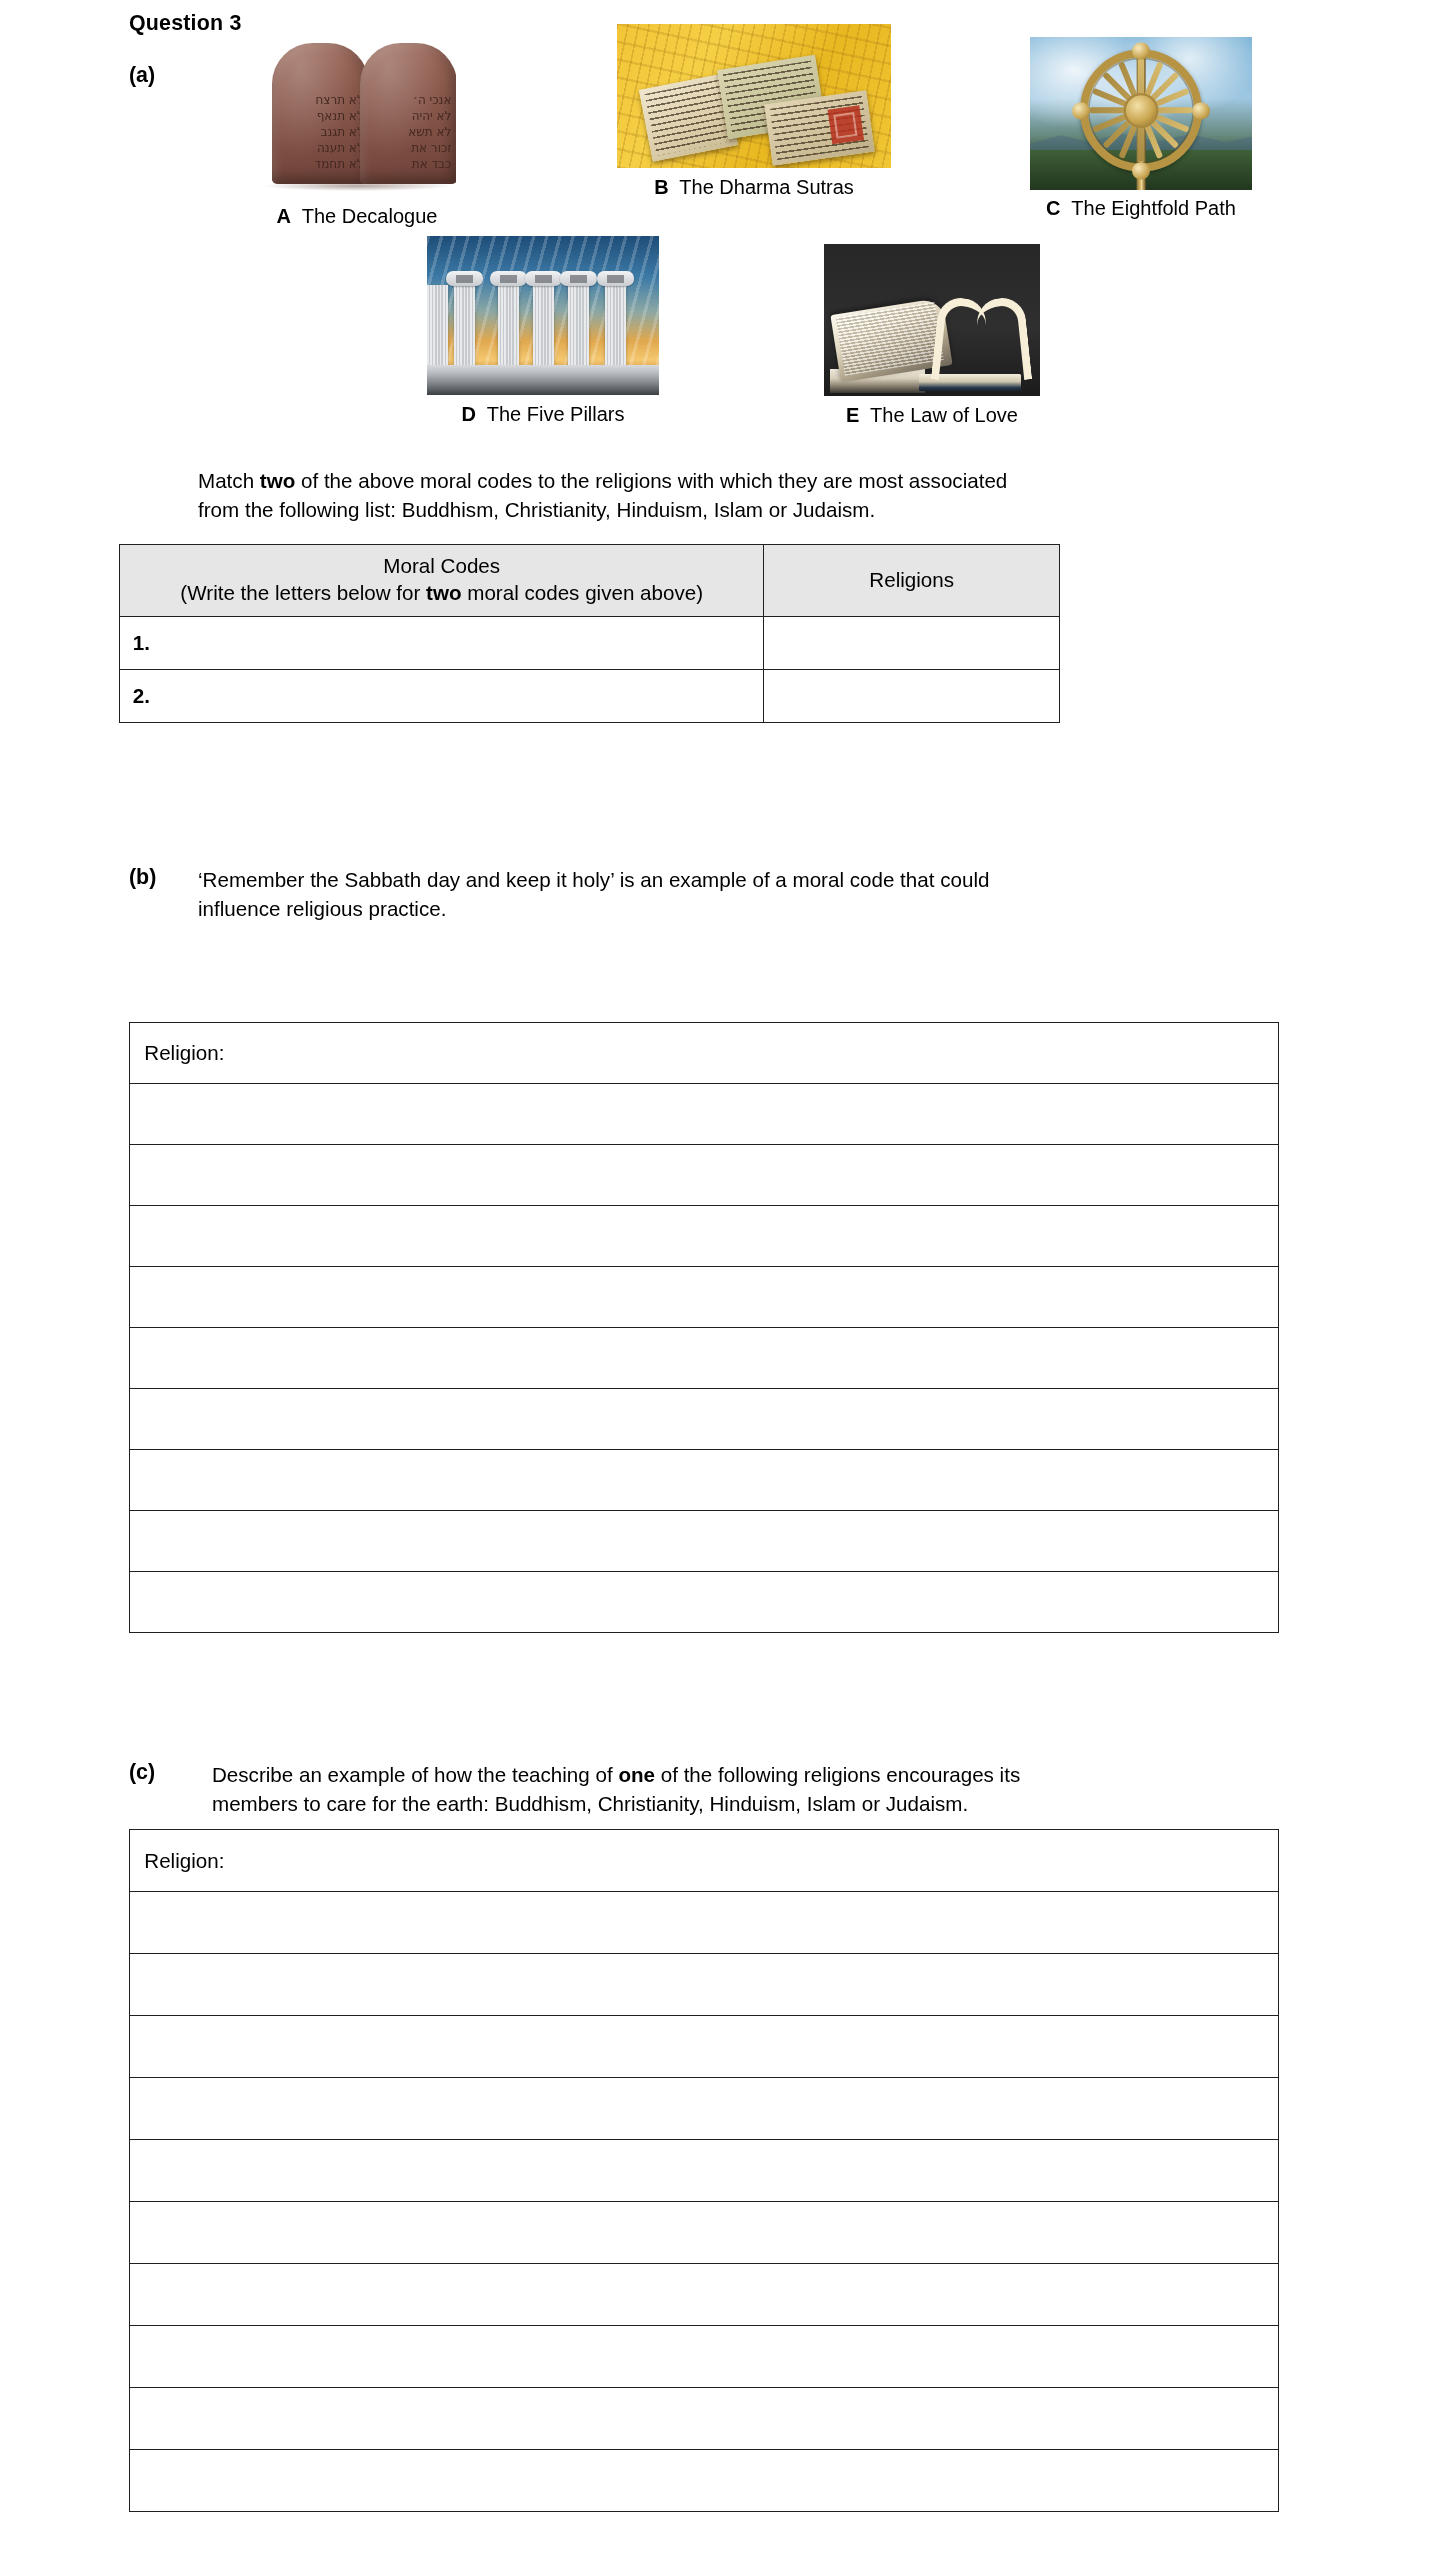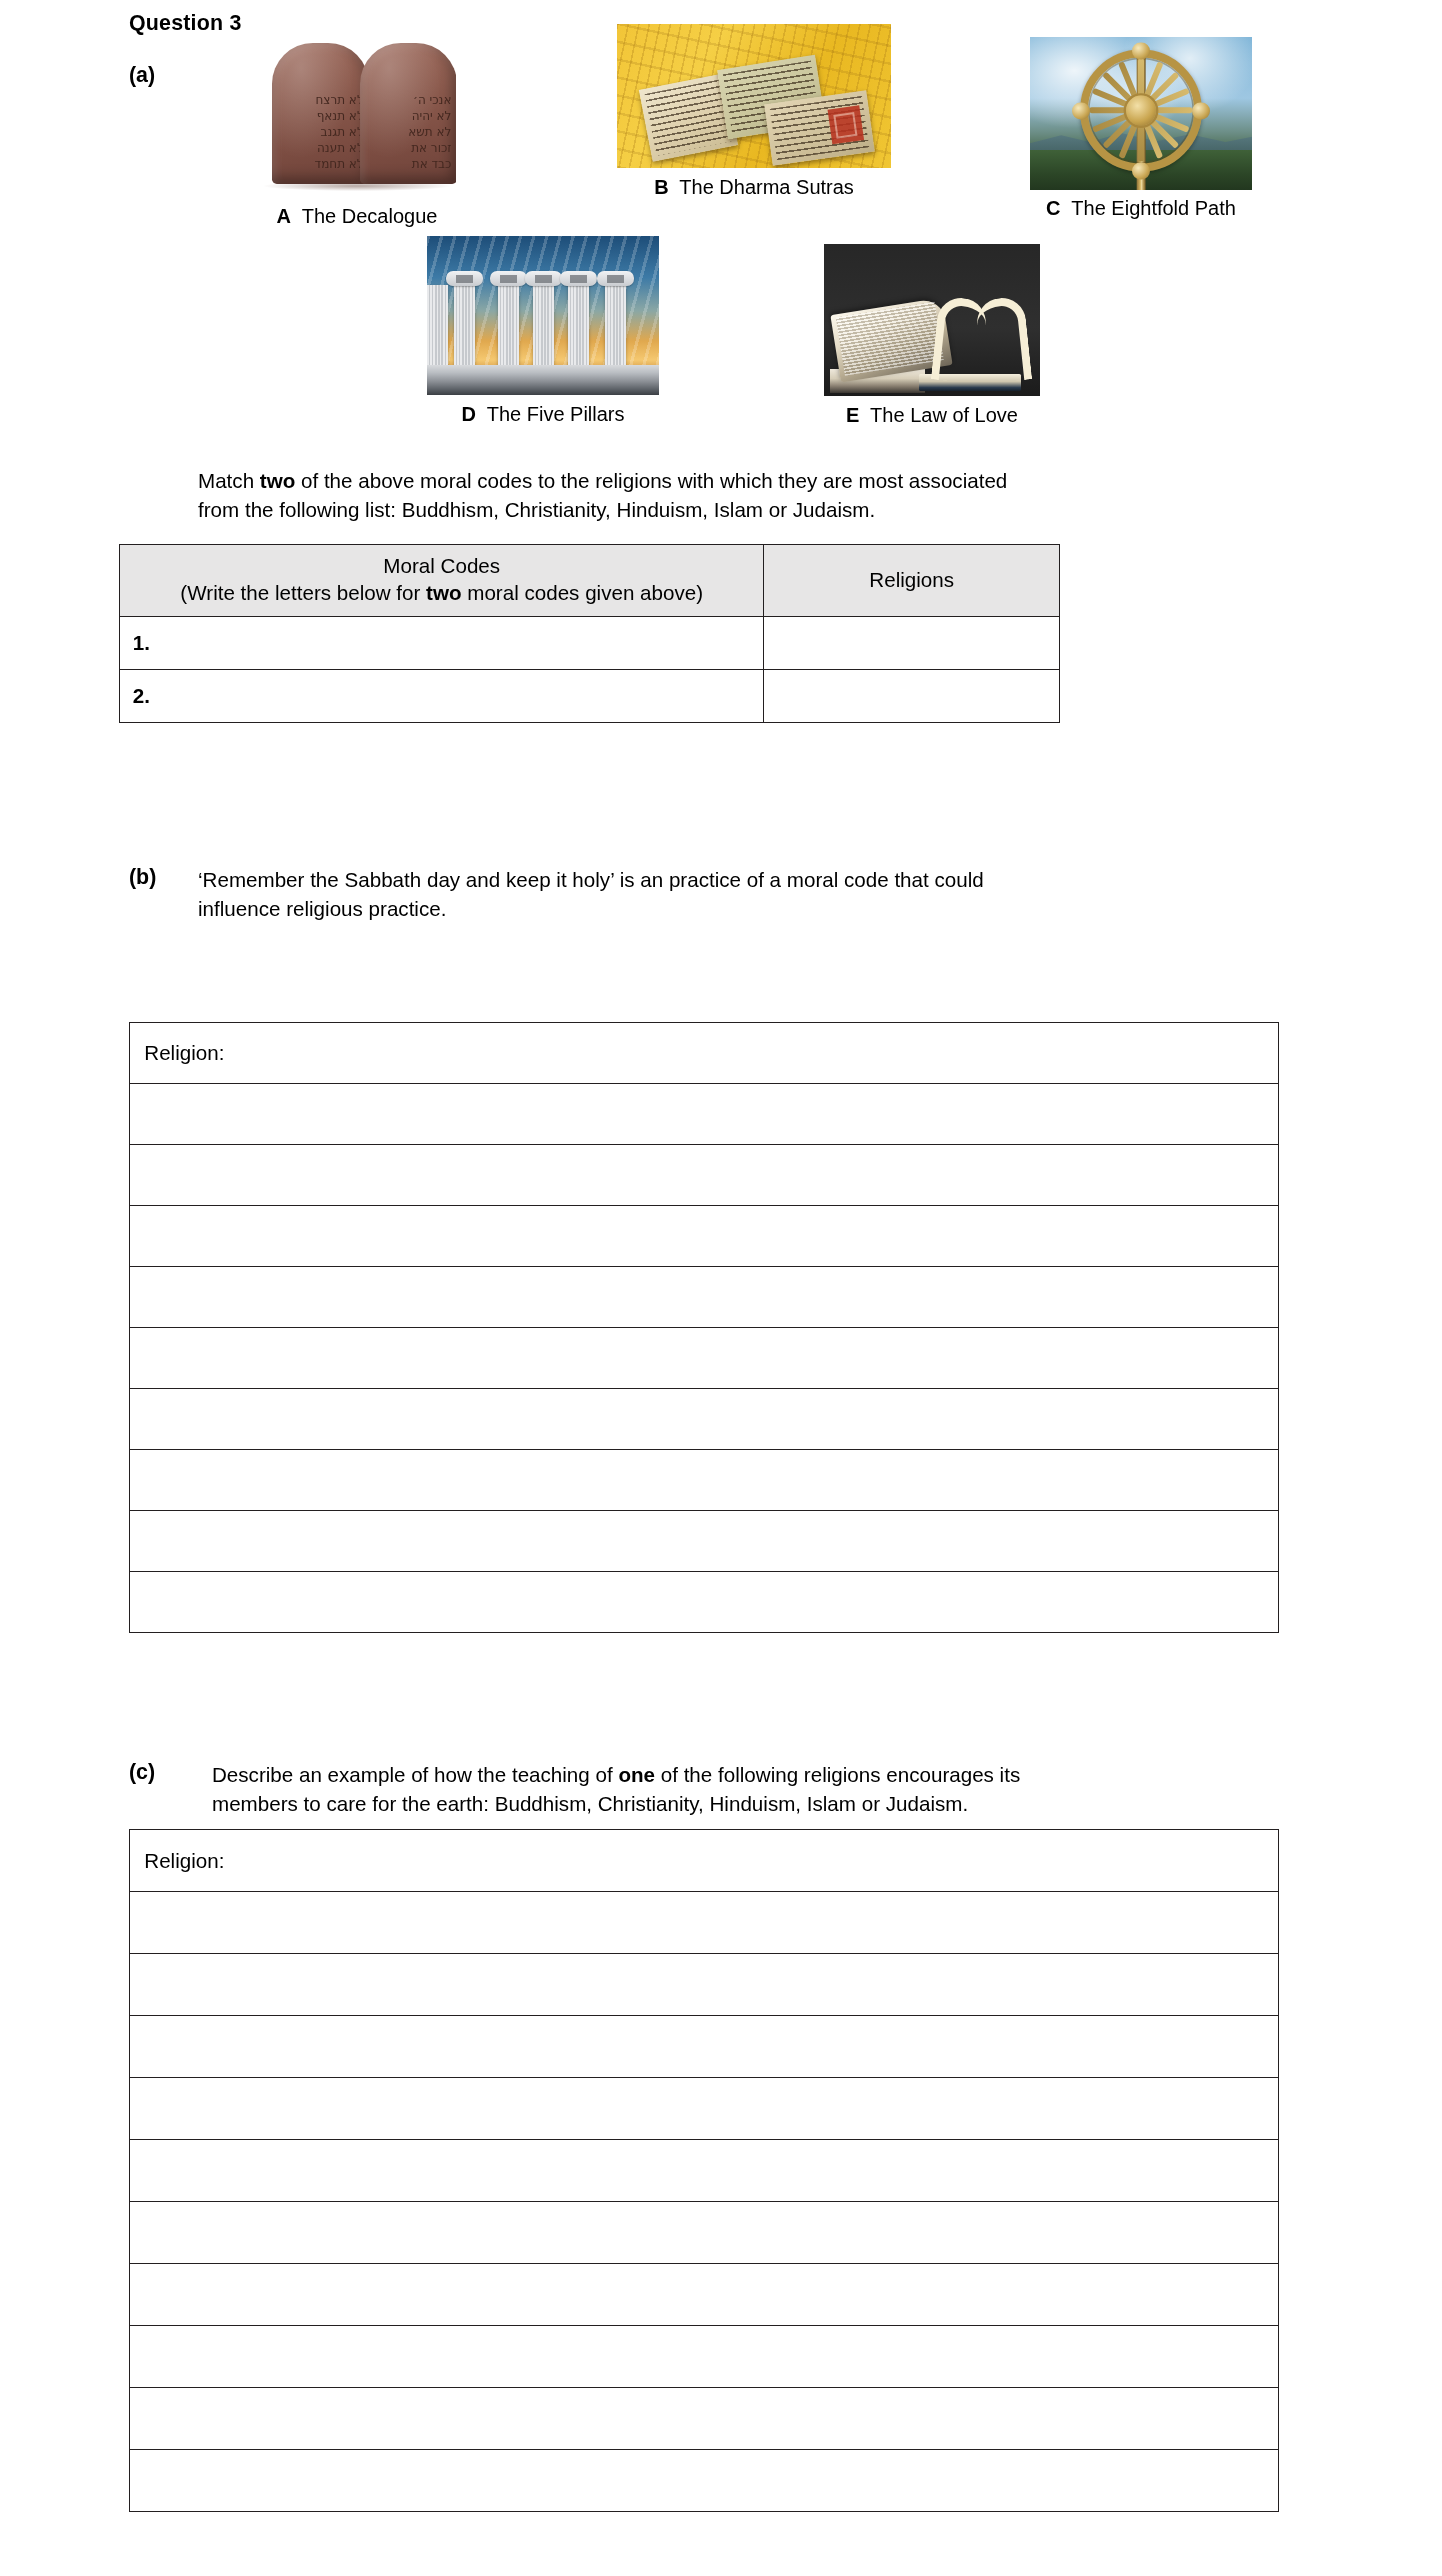--- a/index.html
+++ b/index.html
@@ -511,21 +511,21 @@
       </tr>
       <tr>
         <td class="numcell">2.</td>
         <td class="blank"></td>
       </tr>
     </tbody>
   </table>
 
   <div class="b-label part-label">(b)</div>
   <div class="para b-para1">
-    <span>‘Remember the Sabbath day and keep it holy’ is an practice of a moral code that could</span><br>
+    <span>‘Remember the Sabbath day and keep it holy’ is an example of a moral code that could</span><br>
     <span>influence religious practice.</span>
   </div>
 
   <table class="grid" id="answer-table-b">
     <tbody>
       <tr>
           <td>Religion:</td>
         </tr>
       <tr>
           <td></td>

